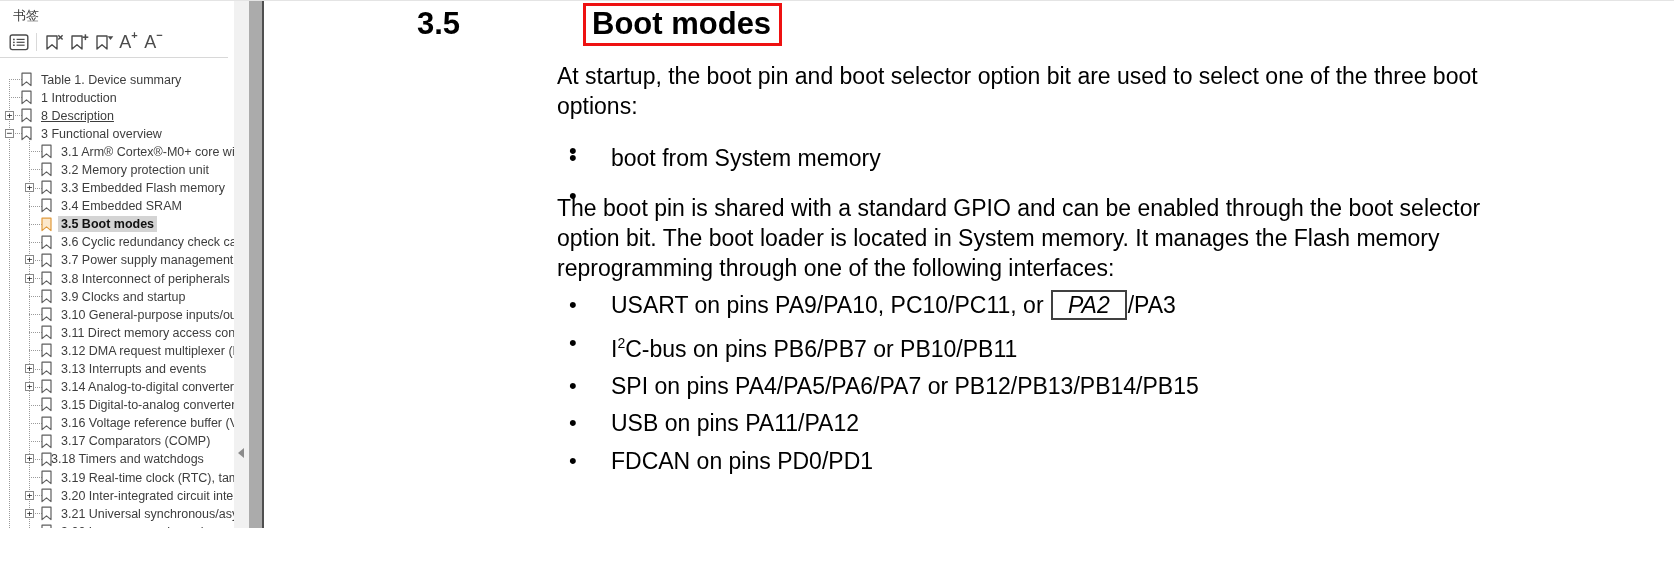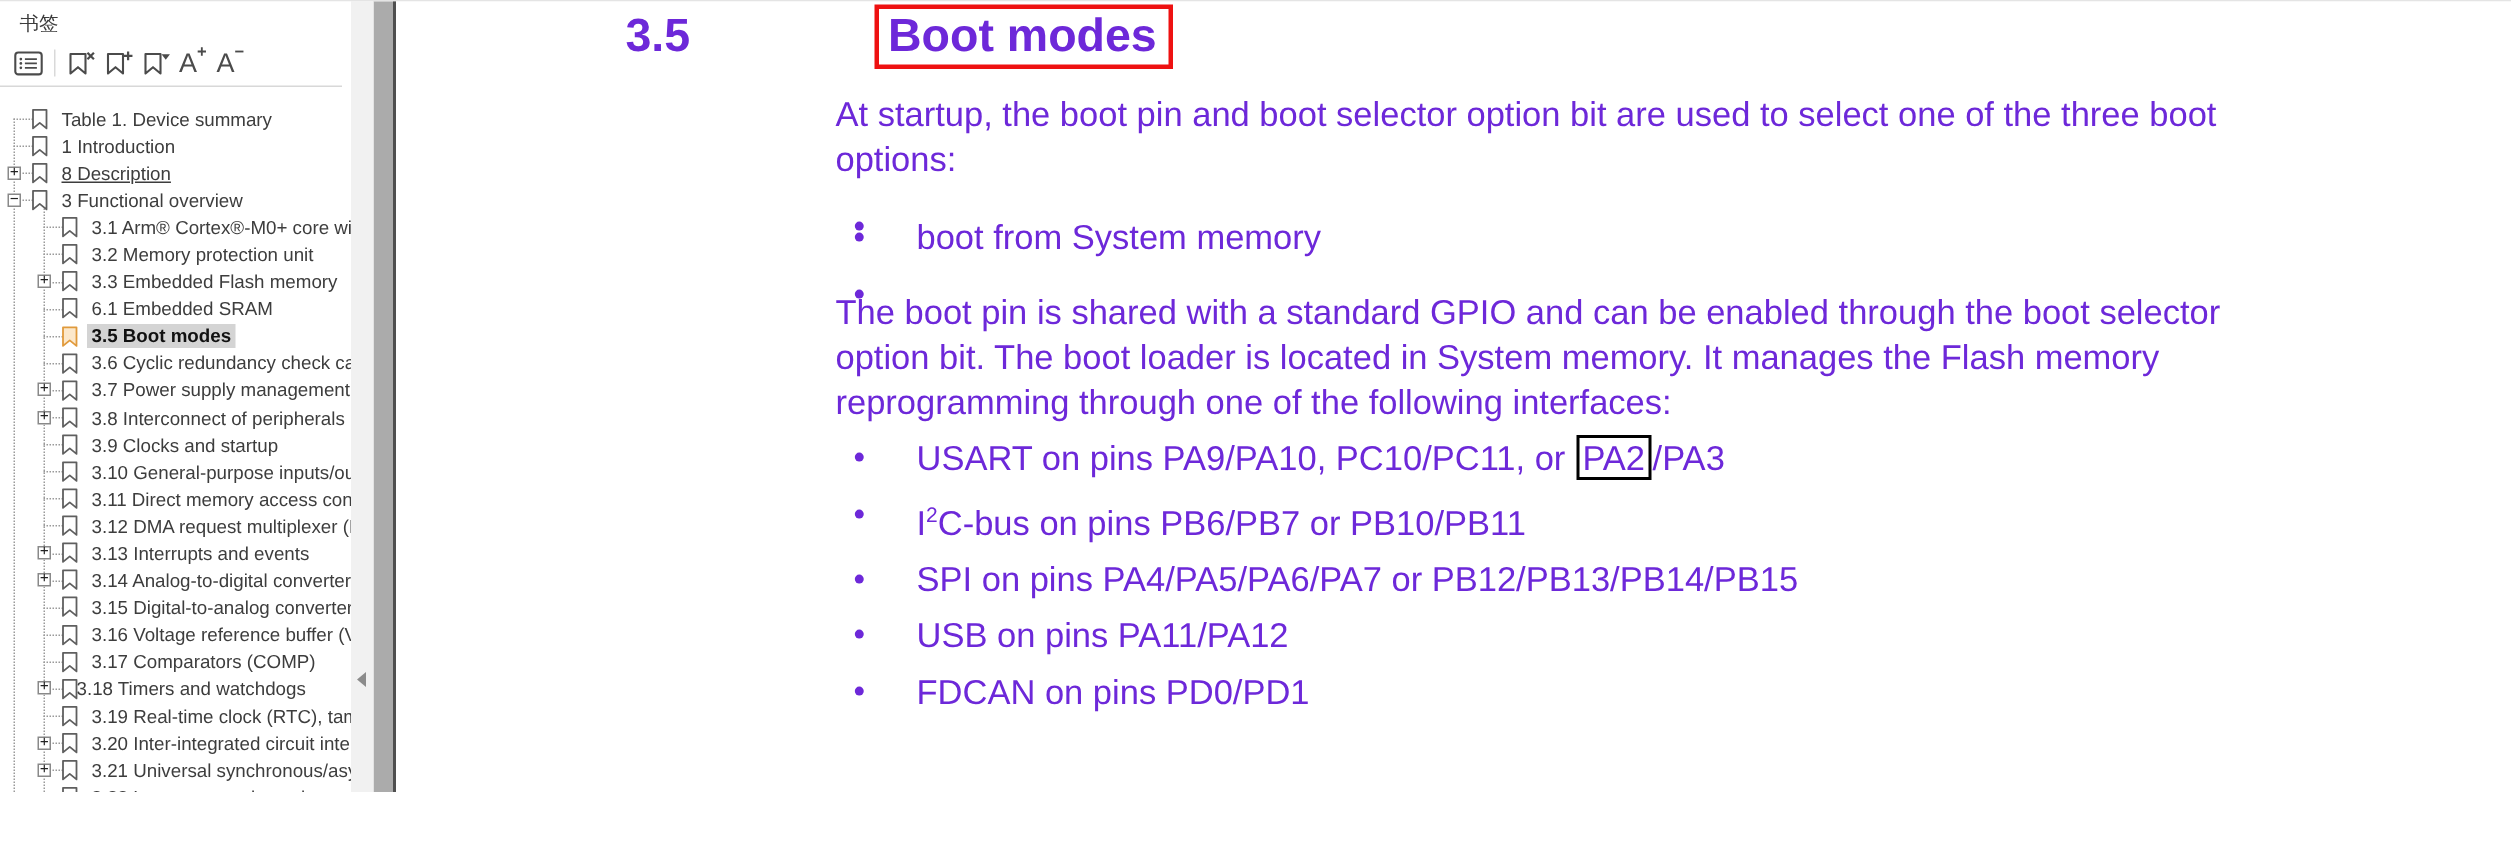--- a/index.html
+++ b/index.html
@@ -30,33 +30,33 @@
   .row.sel .lbl { background:#d4d4d4; font-weight:bold; color:#111; right:auto; }
   .row.und .lbl { text-decoration:underline; }
 
   
   .splitter { position:relative; width:15px; height:100%; background:#f1f1f1; flex:0 0 auto; }
   .collapse-arrow { position:absolute; top:447px; left:4px; width:0; height:0;
      border-top:5px solid transparent; border-bottom:5px solid transparent; border-right:6px solid #8b8b8b; }
   .gutter { width:15px; height:100%; background:#ababab; border-right:2px solid #4f4f4f; flex:0 0 auto; }
 
   
-  .pagearea { position:relative; flex:1; height:100%; background:#fff; overflow:hidden; color:#6d28d9; }
+  .pagearea { position:relative; flex:1; height:100%; background:#fff; overflow:hidden; color:#000000; }
   .sec-num { position:absolute; top:6px; left:153px; font-size:31px; font-weight:bold; line-height:34px; }
   .sec-title-box { position:absolute; top:2px; left:319px; border:3px solid #ee1111;
      padding:1px 8px 2px 6px; font-size:31px; font-weight:bold; line-height:34px; }
   .body-text { position:absolute; top:60px; left:293px; width:1105px; font-size:23px; line-height:30px; }
   .para { white-space:pre-line; }
   .blist { list-style:none; }
   .blist li { position:relative; padding-left:54px; line-height:30px; padding-top:3.5px; padding-bottom:4px; }
   .dot { position:absolute; left:12px; font-size:22px; }
   #list1 { margin-top:11px; }
   #para2 { margin-top:8px; }
   #list2 { margin-top:4px; }
-  .redbox { border:2px solid #000000; padding:0 2px; margin:0 1px; }
+  .redbox { border:2px solid #404040; padding:0 15px; margin:0 1px;font-style:italic; }
   sup.isup { font-size:14px; }
 </style>
 </head>
 <body>
 
 <div class="app">
 
   <div class="sidebar">
     <div class="sb-title">书签</div>
 
@@ -158,21 +158,21 @@
           <svg class="bmicon" style="left:40px" width="13" height="15" viewBox="0 0 13 15">
             <path d="M2 1.2 H11 V13.6 L6.5 9.9 L2 13.6 Z" fill="#ffffff" stroke="#5f5f5f" stroke-width="1.2" stroke-linejoin="round"></path>
           </svg>
           <span class="lbl" style="left:58px">3.3 Embedded Flash memory</span>
         </div>
         <div class="row">
           <span class="stub" style="left:29px;width:13px"></span>
           <svg class="bmicon" style="left:40px" width="13" height="15" viewBox="0 0 13 15">
             <path d="M2 1.2 H11 V13.6 L6.5 9.9 L2 13.6 Z" fill="#ffffff" stroke="#5f5f5f" stroke-width="1.2" stroke-linejoin="round"></path>
           </svg>
-          <span class="lbl" style="left:58px">6.1 Embedded SRAM</span>
+          <span class="lbl" style="left:58px">3.4 Embedded SRAM</span>
         </div>
         <div class="row sel">
           <span class="stub" style="left:29px;width:13px"></span>
           <svg class="bmicon" style="left:40px" width="13" height="15" viewBox="0 0 13 15">
             <path d="M2 1.2 H11 V13.6 L6.5 9.9 L2 13.6 Z" fill="#fce8cb" stroke="#e09a3c" stroke-width="1.2" stroke-linejoin="round"></path>
           </svg>
           <span class="lbl" style="left:58px">3.5 Boot modes</span>
         </div>
         <div class="row">
           <span class="stub" style="left:29px;width:13px"></span>

